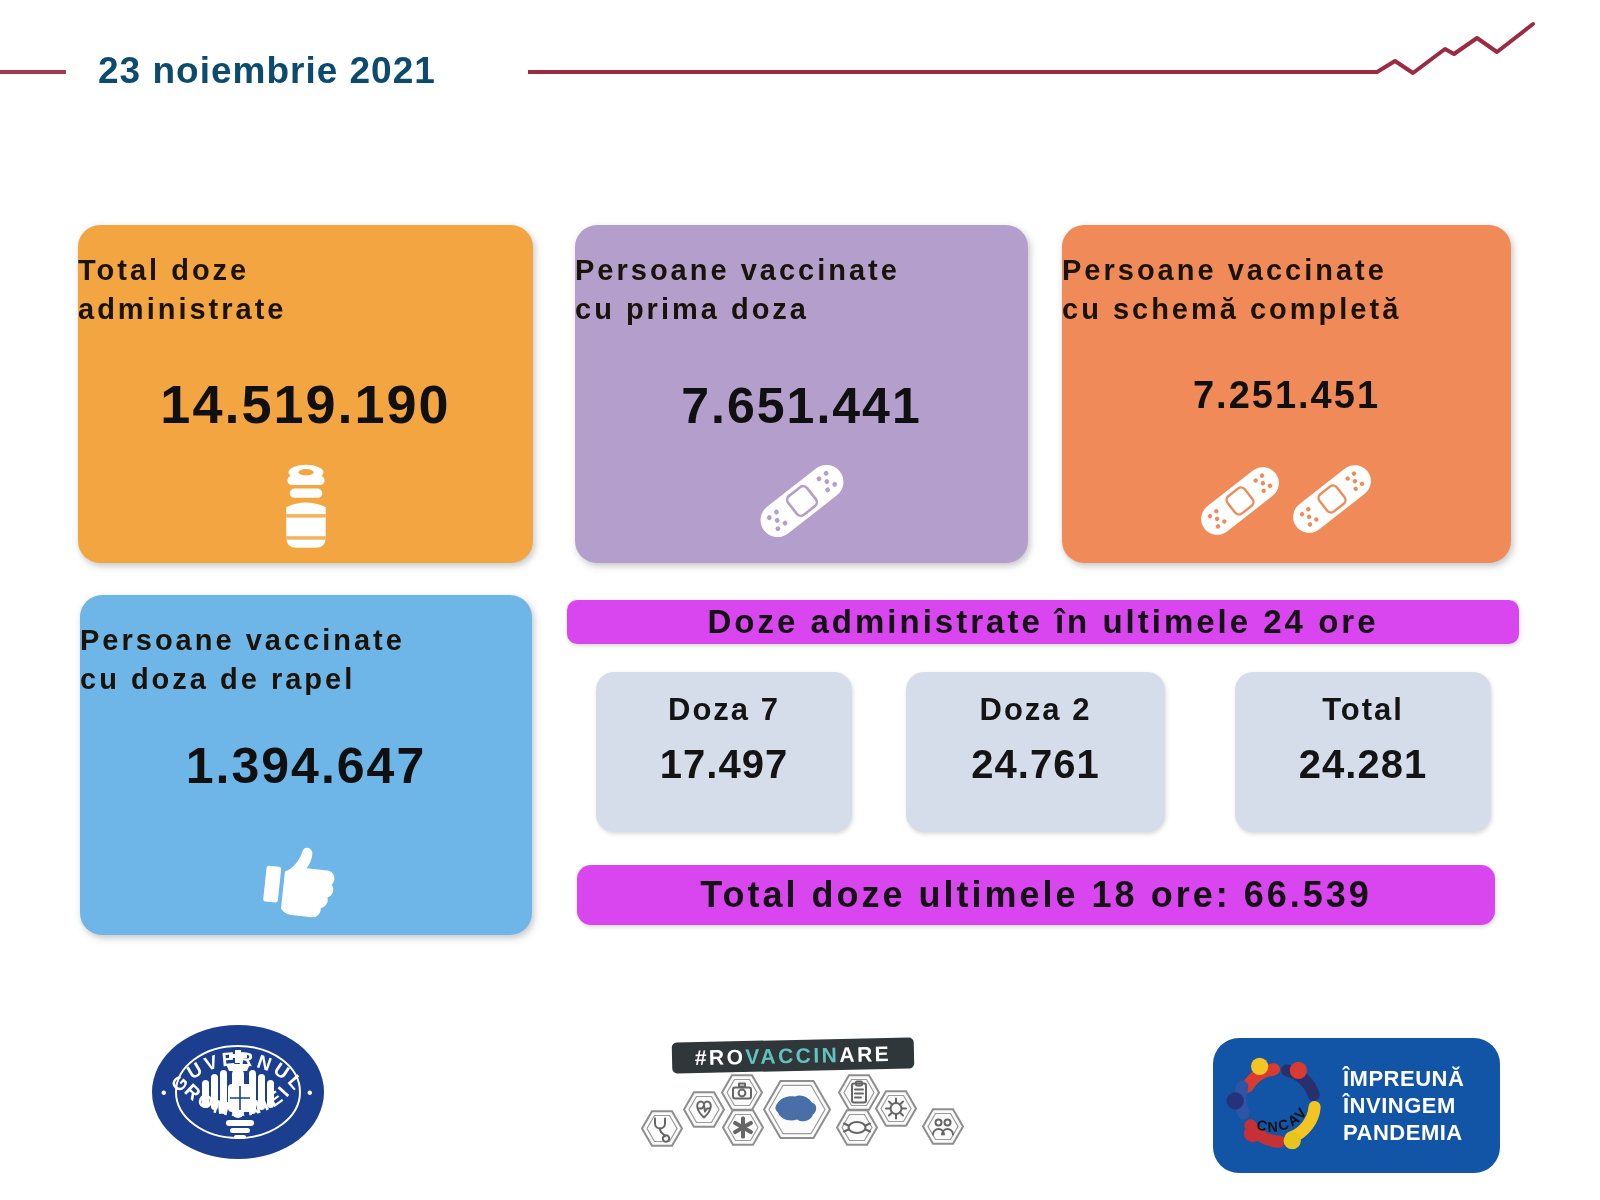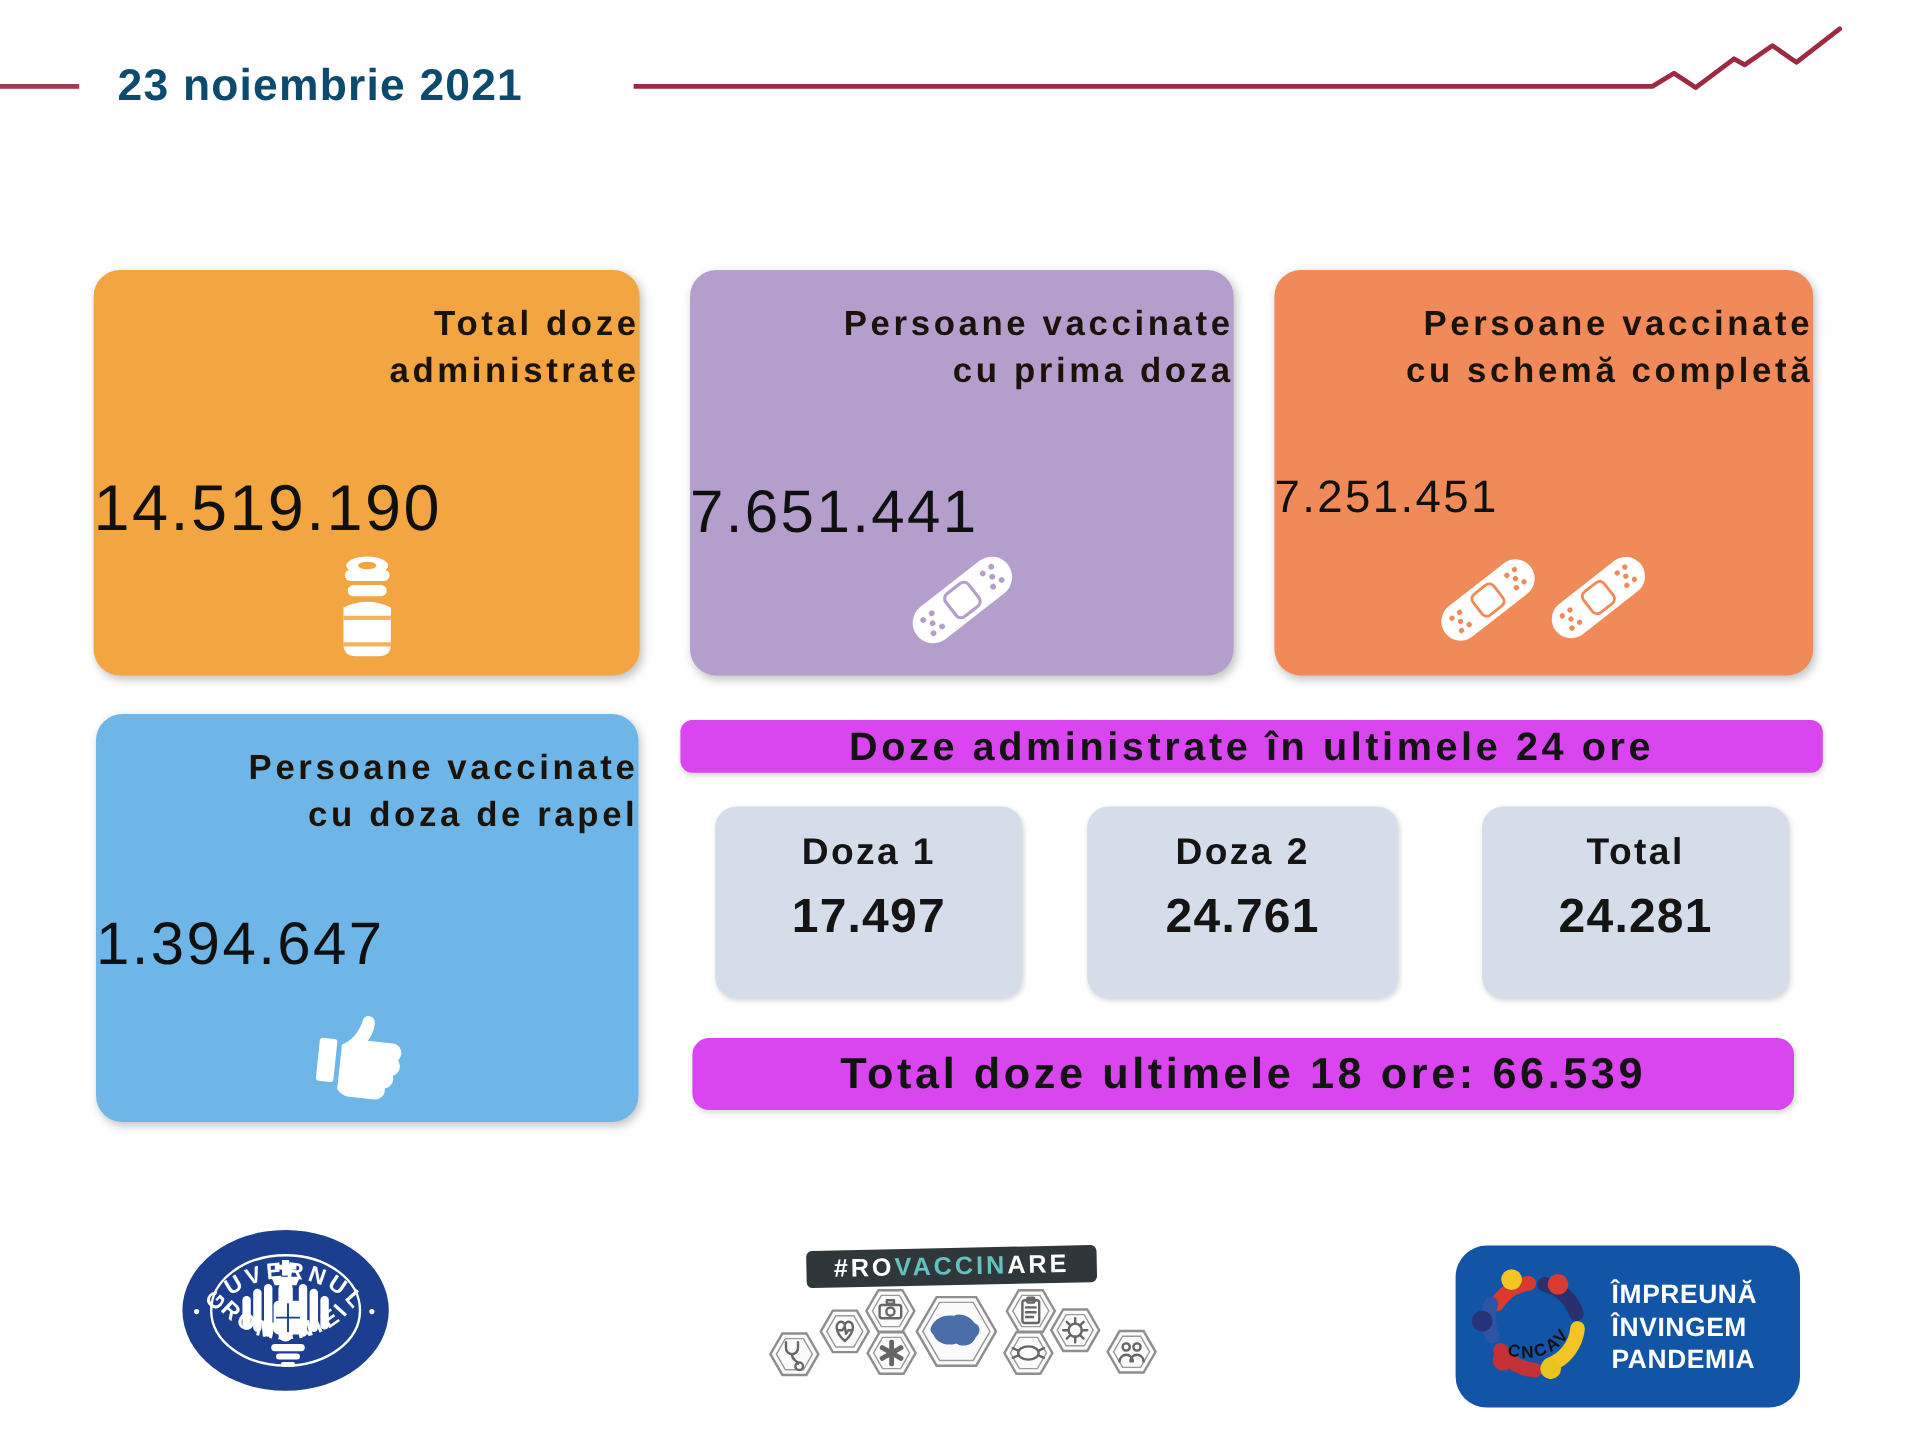--- a/index.html
+++ b/index.html
@@ -8,22 +8,22 @@
     background:#ffffff;
     font-family:"Liberation Sans","DejaVu Sans",sans-serif;
     color:#141414;
   }
   
   .accent-line-left{position:absolute;left:0;top:70px;width:66px;height:4px;background:#A23B50;}
   .date-title{position:absolute;left:98px;top:50px;font-size:37px;font-weight:900;letter-spacing:1px;color:#0c4a6e;}
   .trend-svg{position:absolute;left:528px;top:16px;width:1012px;height:64px;}
   
   .stat-card{position:absolute;border-radius:22px;box-shadow:2px 3px 7px rgba(90,90,90,.35);}
-  .stat-card .title{margin-top:26px;text-align:right;font-size:29px;font-weight:800;letter-spacing:3px;line-height:1.35;color:#1a130a;}
-  .stat-card .value{position:absolute;left:0;right:0;font-weight:400;color:#101010;margin-top:20px;}
+  .stat-card .title{margin-top:26px;text-align:left;font-size:29px;font-weight:800;letter-spacing:3px;line-height:1.35;color:#1a130a;}
+  .stat-card .value{position:absolute;left:0;right:0;text-align:center;font-weight:700;color:#101010;}
   .stat-card .icon-wrap{position:absolute;left:0;right:0;bottom:10px;text-align:center;}
   .card-total      {left:78px; top:225px;width:455px;height:338px;background:#F2A541;}
   .card-first      {left:575px;top:225px;width:453px;height:338px;background:#B49FCC;}
   .card-full       {left:1062px;top:225px;width:449px;height:338px;background:#F08B59;}
   .card-booster    {left:80px; top:595px;width:452px;height:340px;background:#6FB6E8;}
   .card-total .value  {top:148px;font-size:54px;letter-spacing:2px;}
   .card-first .value  {top:152px;font-size:50px;letter-spacing:2px;}
   .card-full .value   {top:149px;font-size:38px;letter-spacing:2px;}
   .card-booster .value{top:142px;font-size:50px;letter-spacing:2px;}
   
@@ -162,21 +162,21 @@
         <rect x="6" y="30" width="11" height="27" rx="2"></rect>
         <path d="M20 57 V33 c6 -3 10 -9 11.5 -16.5 c0.9 -4.6 7.6 -3.8 7.6 1.5 c0 4.5 -1.5 8 -3.2 11 h15.6 c3.4 0 6 2.6 6 6 0 1.6 -0.6 3 -1.6 4.2 1 1.1 1.6 2.6 1.6 4.2 0 2.6 -1.6 4.8 -3.8 5.7 0.3 0.8 0.5 1.6 0.5 2.5 0 2.9 -2 5.3 -4.7 5.9 0.1 0.5 0.2 1 0.2 1.5 0 3.4 -2.7 6 -6 6 H28 c-3.2 0 -6 -1.4 -8 -4 z"></path>
       </g>
     </svg>
   </div>
 </div>
 
 <div class="bar header-bar">Doze administrate în ultimele 24 ore</div>
 
 <div class="mini-card mini-0">
-  <div class="m-label">Doza 1</div>
+  <div class="m-label">Doza 7</div>
   <div class="m-value">17.497</div>
 </div>
 <div class="mini-card mini-1">
   <div class="m-label">Doza 2</div>
   <div class="m-value">24.761</div>
 </div>
 <div class="mini-card mini-2">
   <div class="m-label">Total</div>
   <div class="m-value">24.281</div>
 </div>

